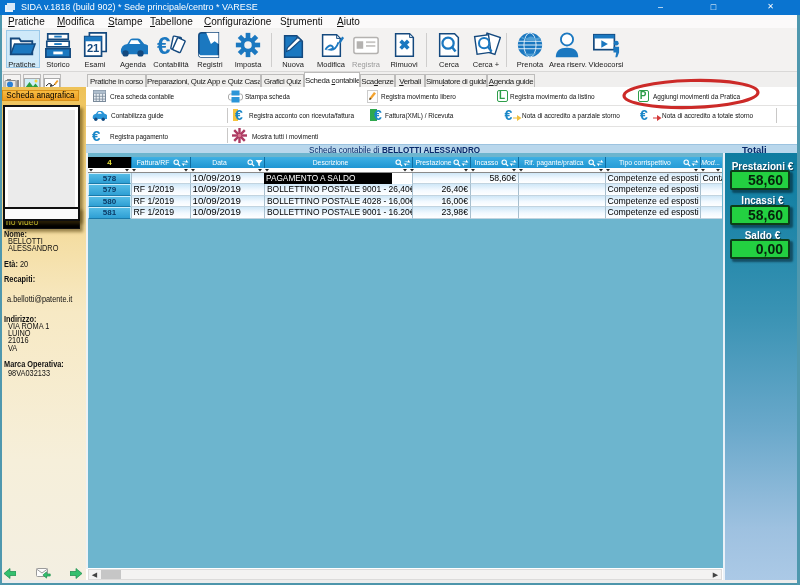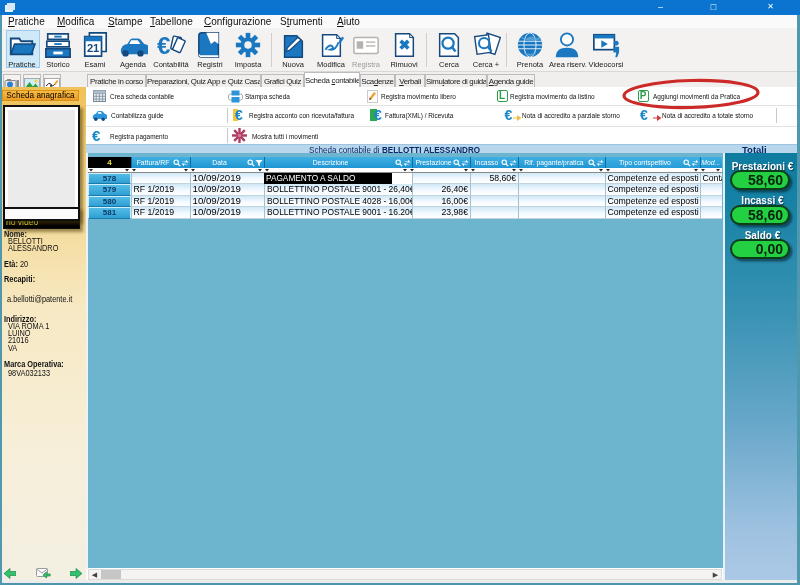--- a/index.html
+++ b/index.html
@@ -30,21 +30,21 @@
 #btnzone{left:86px;top:87px;width:714px;height:57px;background:#fff;}
 .brow-sep{position:absolute;left:0;width:714px;height:1px;background:#e3e2e1;}
 .bt{position:absolute;font-size:7.5px;color:#111;white-space:nowrap;transform:scaleX(.86);transform-origin:0 50%;}
 
 #secbar{left:86px;top:144px;width:714px;height:9px;background:#b9d7ec;border-top:1px solid #9cc3e0;font-size:9.5px;color:#0a2a6a;}
 
 #teal{left:88px;top:153px;width:635px;height:415px;background:#6db5ce;border-left:0;}
 
 #rpanel{left:723px;top:153px;width:77px;height:427px;background:linear-gradient(180deg,#0e7ca0 0%,#1581a4 10%,#3a93b4 38%,#6ba9cb 65%,#9ec1e0 88%,#abc9e6 100%);border-left:2px solid #e9f1f8;}
 .plabel{position:absolute;width:75px;text-align:center;color:#fff;font-weight:bold;font-size:10px;text-shadow:1px 1px 1px #0a3a50;}
-.gbox{position:absolute;left:5px;width:60px;height:20px;background:#23d041;border:2px solid #0d3d18;border-radius:10px;box-shadow:2.5px 2.5px 2px rgba(0,20,30,.5);color:#031;font-weight:bold;font-size:14px;text-align:right;line-height:17px;padding-right:5px;color:#06220c;}
+.gbox{position:absolute;left:5px;width:60px;height:20px;background:#23d041;border:2px solid #0d3d18;border-radius:2px;box-shadow:2.5px 2.5px 2px rgba(0,20,30,.5);color:#031;font-weight:bold;font-size:14px;text-align:right;line-height:17px;padding-right:5px;color:#06220c;}
 
 #hscroll{left:88px;top:569px;width:634px;height:11px;background:#f4f3f2;border:1px solid #dcdbda;}
 #botstrip{left:0px;top:580px;width:800px;height:3px;background:#ececec;}
 #frame-b{left:0;top:583px;width:800px;height:2px;background:#4d95ab;}
 #frame-l{left:0;top:15px;width:2px;height:570px;background:#4f98ae;}
 #frame-r{left:797px;top:15px;width:3px;height:570px;background:#4f98ae;}
 
 .hcell{background:linear-gradient(180deg,#3fb0e4 0%,#1e95d2 100%);border-left:1px solid #0d6da2;color:#fff;font-size:7.6px;line-height:11px;white-space:nowrap;overflow:hidden;}
 .hcell .hlb{position:absolute;left:0;right:16px;text-align:center;transform:scaleX(.9);}
 .hcell .hic{position:absolute;right:1px;top:1px;}
@@ -53,20 +53,21 @@
 
 .sbt{font-size:8.2px;color:#111;white-space:nowrap;transform:scaleX(.9);transform-origin:0 50%;}
 .sbb{font-weight:bold;}
 </style></head>
 <body>
 <div class="ab" id="titlebar">
   <svg class="ab" style="left:5px;top:3px" width="10" height="10" viewBox="0 0 10 10">
       <rect x="0" y="2" width="8" height="7" fill="#fff" opacity=".9"></rect>
       <rect x="2" y="0" width="8" height="7" fill="#d8e8f8"></rect>
     </svg>
+  <span class="t">SIDA v.1818 (build 902) * Sede principale/centro * VARESE</span>
   <span class="capbtn" style="left:654px;">–</span>
   <span class="capbtn" style="left:707px;">□</span>
   <span class="capbtn" style="left:764px;font-size:8px;">✕</span>
 </div>
 <div class="ab" id="menubar">
   <span style="left:8px"><u>P</u>ratiche</span>
   <span style="left:57px"><u>M</u>odifica</span>
   <span style="left:108px"><u>S</u>tampe</span>
   <span style="left:150px"><u>T</u>abellone</span>
   <span style="left:204px"><u>C</u>onfigurazione</span>

